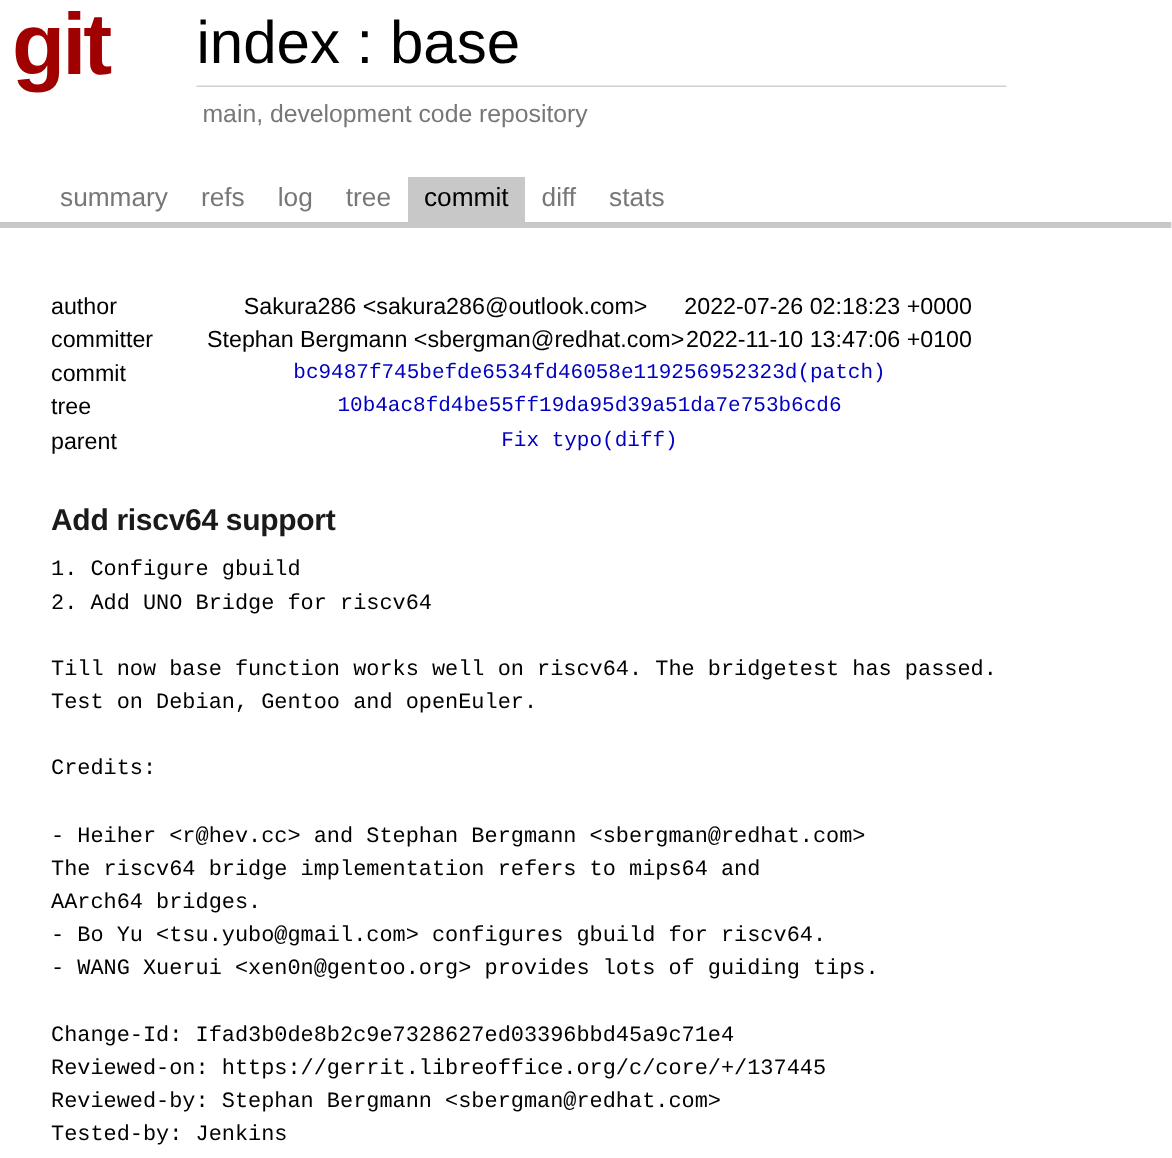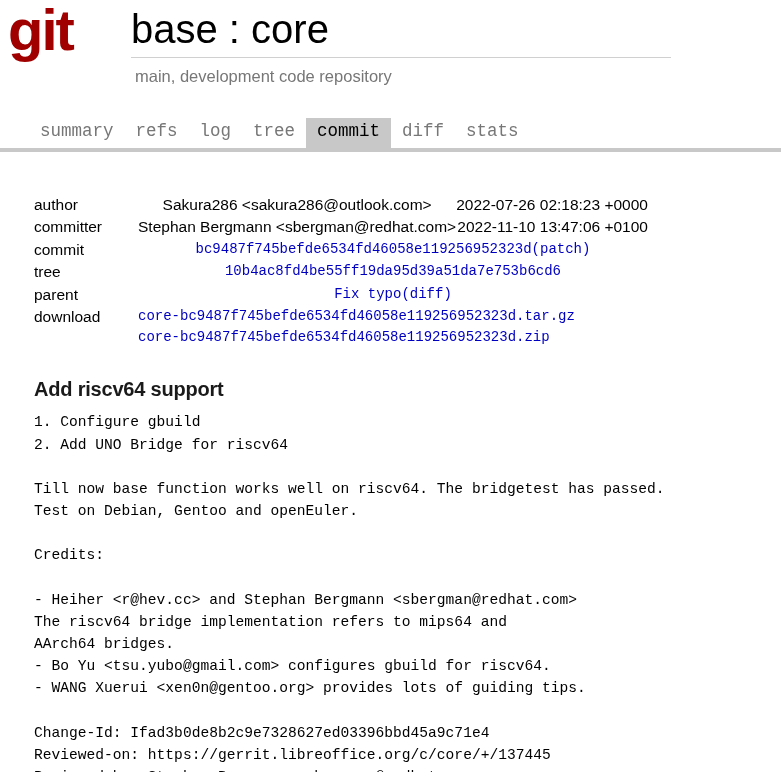--- a/index.html
+++ b/index.html
@@ -67,21 +67,20 @@
     margin-top: 2px;
     border-bottom: 4px solid #c8c8c8;
   }
   #tabs {
     position: absolute;
     left: 29px;
     bottom: 0;
     display: flex;
     align-items: flex-end;
     gap: 0px;
-    font-family: Liberation Mono, monospace;
   }
   .tab {
     font-size: 17.5px;
     color: #777777;
     padding: 3px 11px 5px 11px;
     text-decoration: none;
     line-height: 1.25;
     white-space: nowrap;
     cursor: pointer;
   }
@@ -163,21 +162,21 @@
     color: #000000;
     white-space: pre;
   }
 </style>
 </head>
 <body>
 
 <div id="header">
   <div id="logo">git</div>
   <div id="header-titles">
-    <div id="page-title">base : core</div>
+    <div id="page-title">index : base</div>
     <div id="page-subtitle">main, development code repository</div>
   </div>
 </div>
 
 <div id="tabs-wrap">
   <div id="tabs">
     <a class="tab">summary</a>
     <a class="tab">refs</a>
     <a class="tab">log</a>
     <a class="tab">tree</a>
@@ -206,27 +205,20 @@
         <td class="ci-value mono" colspan="2"><a class="hashlink">bc9487f745befde6534fd46058e119256952323d</a><span class="paren">(</span><a class="plain-link">patch</a><span class="paren">)</span></td>
       </tr>
       <tr>
         <td class="ci-label">tree</td>
         <td class="ci-value mono" colspan="2"><a class="hashlink">10b4ac8fd4be55ff19da95d39a51da7e753b6cd6</a></td>
       </tr>
       <tr>
         <td class="ci-label">parent</td>
         <td class="ci-value mono" colspan="2"><a class="hashlink">Fix typo</a><span class="paren">(</span><a class="plain-link">diff</a><span class="paren">)</span></td>
       </tr>
-      <tr>
-        <td class="ci-label">download</td>
-        <td colspan="2">
-          <div class="dl-line"><a class="hashlink">core-bc9487f745befde6534fd46058e119256952323d.tar.gz</a></div>
-          <div class="dl-line"><a class="hashlink">core-bc9487f745befde6534fd46058e119256952323d.zip</a></div>
-        </td>
-      </tr>
     </tbody>
   </table>
 
   <div id="commit-subject">Add riscv64 support</div>
   <div id="commit-body">1. Configure gbuild
 2. Add UNO Bridge for riscv64
 
 Till now base function works well on riscv64. The bridgetest has passed.
 Test on Debian, Gentoo and openEuler.
 

